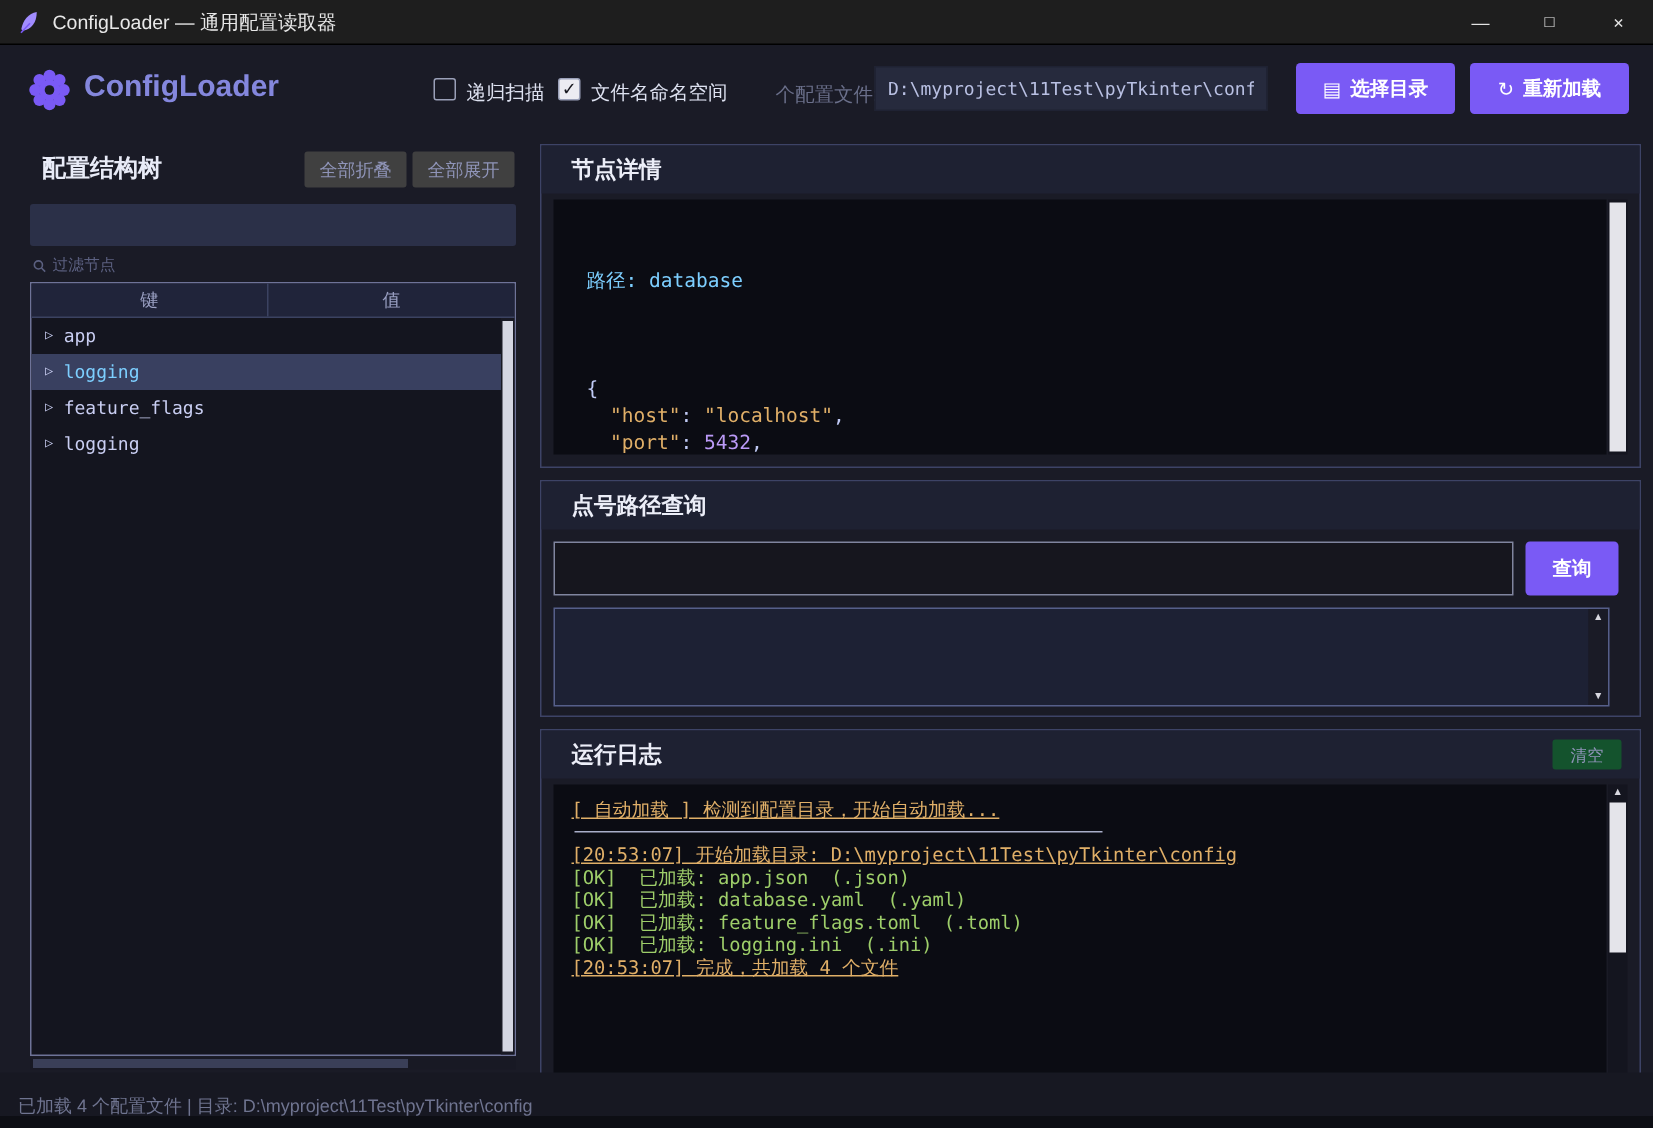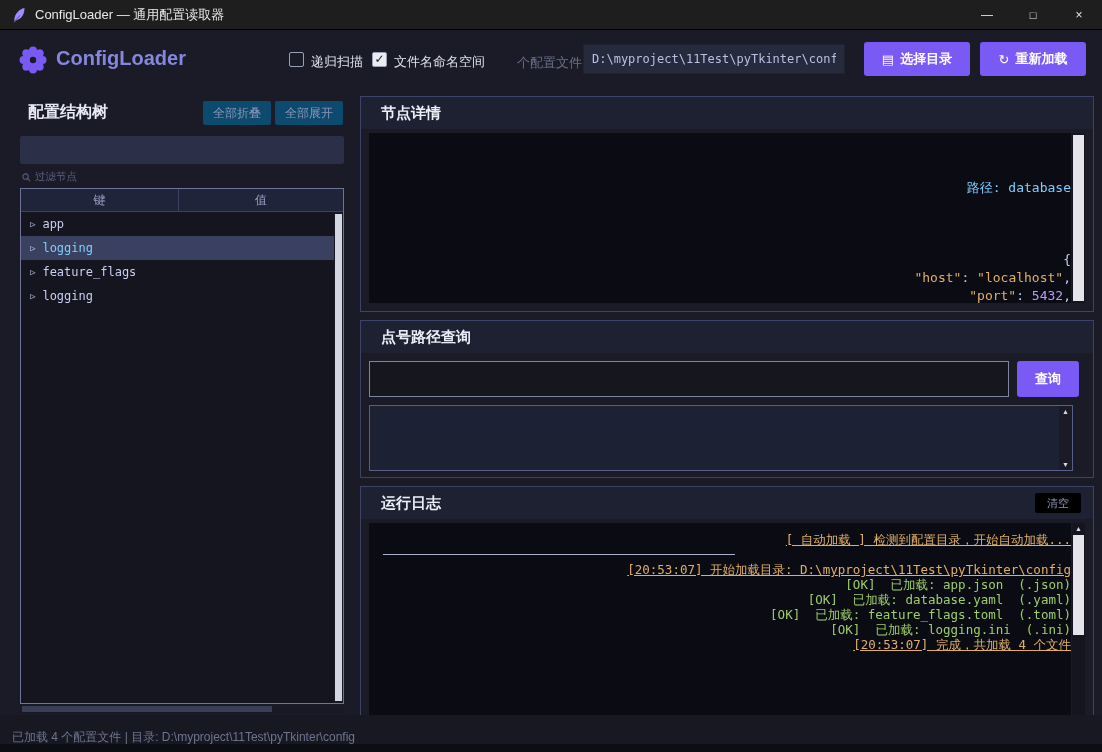--- a/index.html
+++ b/index.html
@@ -33,21 +33,21 @@
   .dir-entry { position: absolute; left: 583px; top: 14px; width: 262px; height: 30px;
     background: #262a3d; border: 1px solid #1f2233; color: #b9c0e3; font-size: 12px;
     font-family: "DejaVu Sans Mono", monospace; padding: 0 8px; outline: none; }
   .hdr-btn { position: absolute; top: 12px; width: 106px; height: 34px; background: #7a5af5;
     border: none; border-radius: 3px; color: #ffffff; font-weight: bold; font-size: 13px;
     display: flex; align-items: center; justify-content: center; gap: 6px; cursor: pointer; }
   .hdr-btn .btn-ic { font-size: 13px; font-weight: normal; }
 
   
   .left-title { position: absolute; left: 28px; top: 102px; font-size: 16px; font-weight: bold; color: #e8ebf7; }
-  .mini-btn { position: absolute; top: 101px; width: 68px; height: 24px; background: #0c4a6e;
+  .mini-btn { position: absolute; top: 101px; width: 68px; height: 24px; background: #404040;
     border: none; border-radius: 2px; color: #8f94b8; font-size: 12px; cursor: pointer; }
   .tree-search { position: absolute; left: 20px; top: 136px; width: 324px; height: 28px;
     background: #2b3048; border: none; border-radius: 2px; color: #c0caf5; font-size: 13px;
     padding: 0 8px; outline: none; }
   .filter-hint { position: absolute; left: 22px; top: 170px; font-size: 10.5px; color: #5b6080;
     display: flex; align-items: center; gap: 4px; }
 
   .tree { position: absolute; left: 20px; top: 188px; width: 324px; height: 516px;
     background: #14151f; border: 1px solid #6e7398; }
   .tree-header { display: flex; height: 23px; background: #20243a; border-bottom: 1px solid #3b4261; }
@@ -65,26 +65,26 @@
   .tree-vscroll .thumb { position: absolute; left: 1px; right: 1px; top: 2px; bottom: 2px; background: #d4d6e2; }
   .tree-hscroll { position: absolute; left: 20px; top: 705px; width: 324px; height: 8px; background: #181924; }
   .tree-hscroll .thumb { position: absolute; top: 1px; bottom: 1px; left: 2px; width: 250px; background: #3a3f58; }
 
   
   .panel { position: absolute; left: 360px; width: 734px; background: #1a1b26; border: 1px solid #3d4366; }
   .panel-header { height: 32px; display: flex; align-items: center; padding: 0 12px 0 20px;
     background: #1e2132; }
   .panel-title { font-size: 15px; font-weight: bold; color: #eceef8; }
   .panel-header .ph-spacer { flex: 1; }
-  .clear-btn { width: 46px; height: 20px; background: #000000; border: none; border-radius: 2px;
+  .clear-btn { width: 46px; height: 20px; background: #14532d; border: none; border-radius: 2px;
     color: #8f94b8; font-size: 11px; cursor: pointer; }
 
   .detail-panel { top: 96px; height: 216px; }
   .textarea-dark { position: absolute; left: 8px; top: 36px; right: 22px; bottom: 8px;
-    background: #0b0c13; overflow: hidden; white-space: pre; text-align: right; }
+    background: #0b0c13; overflow: hidden; white-space: pre; }
   .detail-body { padding: 10px 0 0 22px; font-family: "DejaVu Sans Mono", monospace;
     font-size: 13px; line-height: 18px; }
   .path-line { color: #7dcfff; }
   .tk-p { color: #c0caf5; } .tk-k { color: #e0af68; } .tk-s { color: #e0af68; } .tk-n { color: #bb9af7; }
   .vscroll { position: absolute; right: 8px; top: 36px; bottom: 8px; width: 13px; background: #14151f; }
   .vscroll .thumb { position: absolute; left: 1px; right: 1px; background: #e4e4ea; }
   .vscroll .arrow { position: absolute; left: 0; right: 0; height: 11px; font-size: 7px;
     color: #d8d8e0; text-align: center; line-height: 11px; }
   .arrow.up { top: 0; } .arrow.down { bottom: 0; }
 

